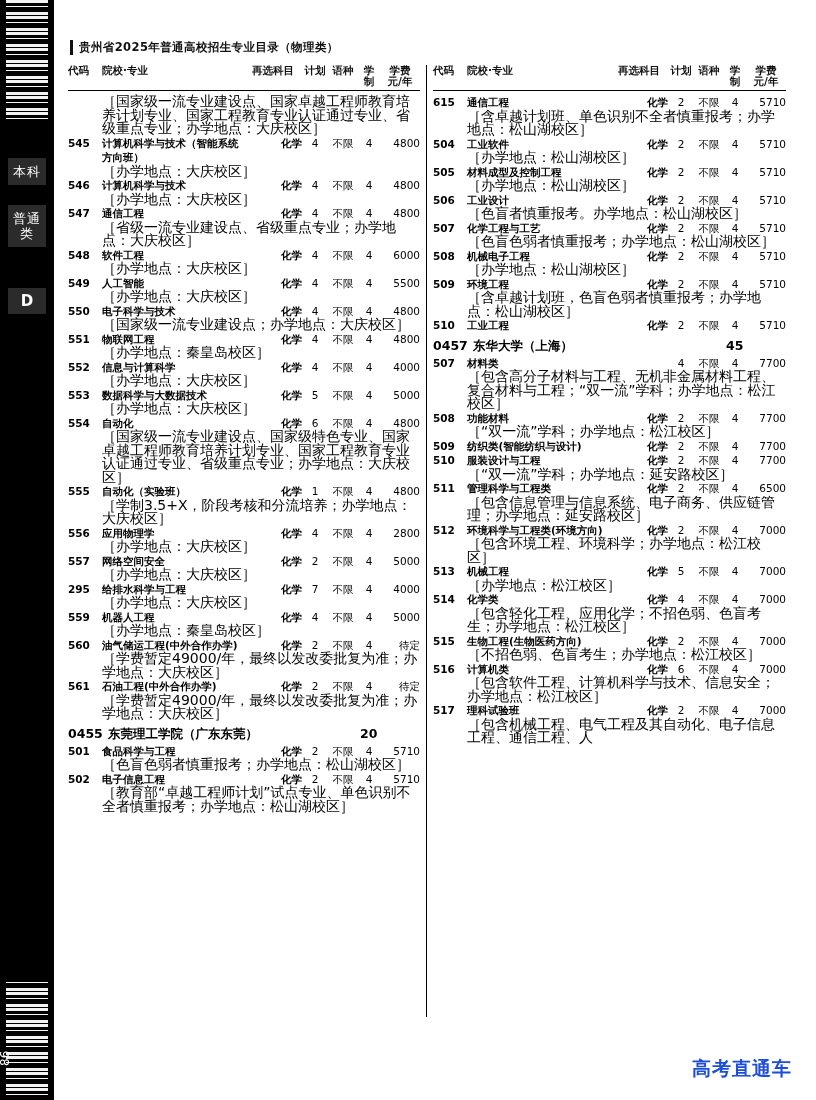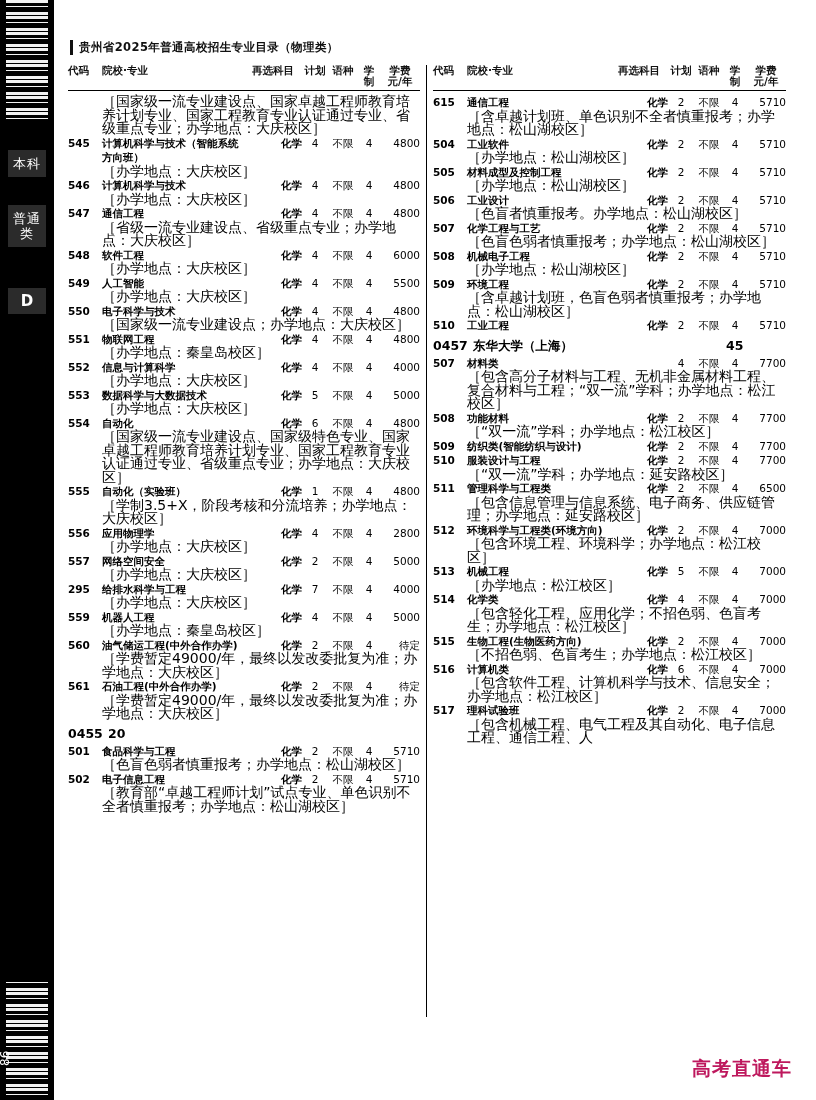--- a/index.html
+++ b/index.html
@@ -28,34 +28,34 @@
   .barcode-mask{
     position:absolute;left:6px;top:120px;width:42px;height:860px;background:#000;
   }
   .side-tab{
     position:absolute;left:8px;width:38px;
     background:#2b2b2b;color:#fff;
     font-size:13px;line-height:15px;text-align:center;
     padding:6px 0;letter-spacing:1px;
   }
   .side-tab span{display:block;}
-  .tab1{top:150px;text-align:center;}
+  .tab1{top:158px;text-align:center;}
   .tab2{top:205px;}
   .tab-d{
     position:absolute;left:8px;top:288px;width:38px;height:26px;
     background:#2b2b2b;color:#fff;font-size:15px;font-weight:bold;
     display:flex;align-items:center;justify-content:center;
   }
   .pagenum{
     position:absolute;left:12px;bottom:34px;color:#fff;font-size:12px;
     transform:rotate(-90deg);transform-origin:left bottom;
   }
   .footer-brand{
     position:absolute;right:24px;bottom:18px;
-    font-size:19px;font-weight:bold;color:#be185d;letter-spacing:1px;
+    font-size:19px;font-weight:bold;color:#1d4ed8;letter-spacing:1px;
   }
   .content{
     position:absolute;left:62px;top:40px;width:730px;height:1000px;
   }
   .header-title{
     font-size:11.5px;font-weight:bold;color:#111;
     border-left:3px solid #111;padding-left:6px;margin:0 0 10px 8px;
     letter-spacing:.4px;
   }
   .cols{
@@ -303,20 +303,21 @@
               <div class="c-name b">石油工程(中外合作办学)</div>
               <div class="c-sub">化学</div>
               <div class="c-plan">2</div>
               <div class="c-lang">不限</div>
               <div class="c-year">4</div>
               <div class="c-fee">待定</div>
             </div>
             <div class="note indent">［学费暂定49000/年，最终以发改委批复为准；办学地点：大庆校区］</div>
             <div class="school">
               <div class="s-code">0455</div>
+              <div class="s-name">东莞理工学院（广东东莞）</div>
               <div class="s-num">20</div>
             </div>
             <div class="row rowblock">
               <div class="c-code">501</div>
               <div class="c-name b">食品科学与工程</div>
               <div class="c-sub">化学</div>
               <div class="c-plan">2</div>
               <div class="c-lang">不限</div>
               <div class="c-year">4</div>
               <div class="c-fee">5710</div>

